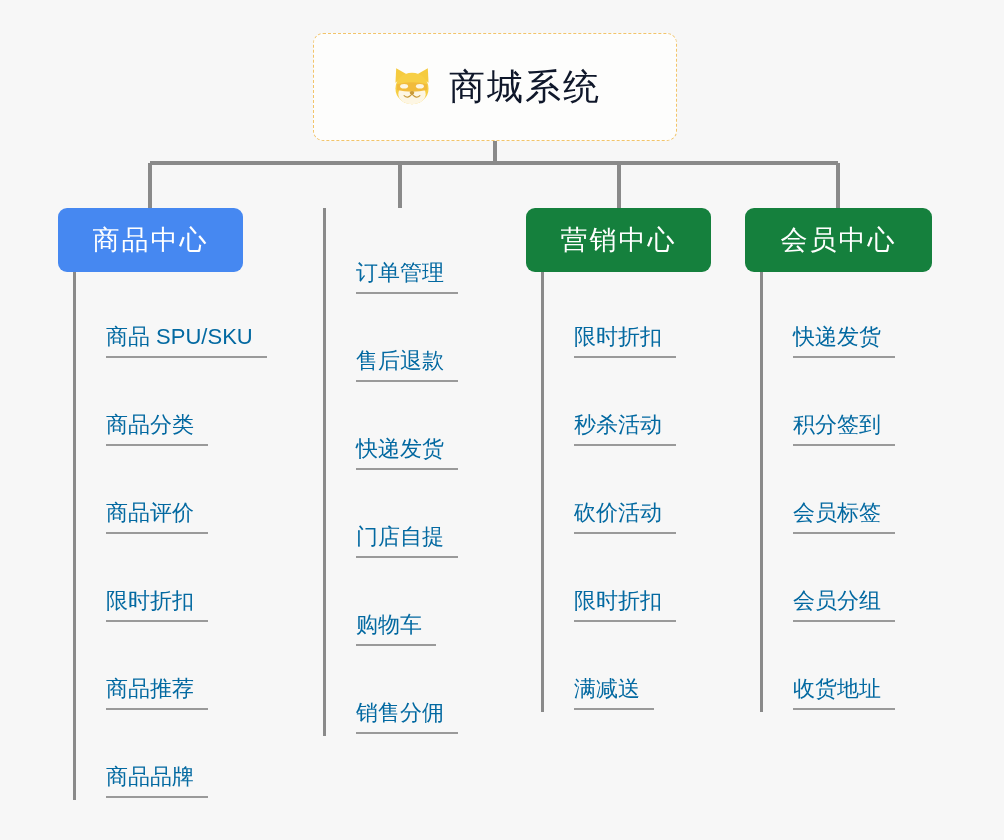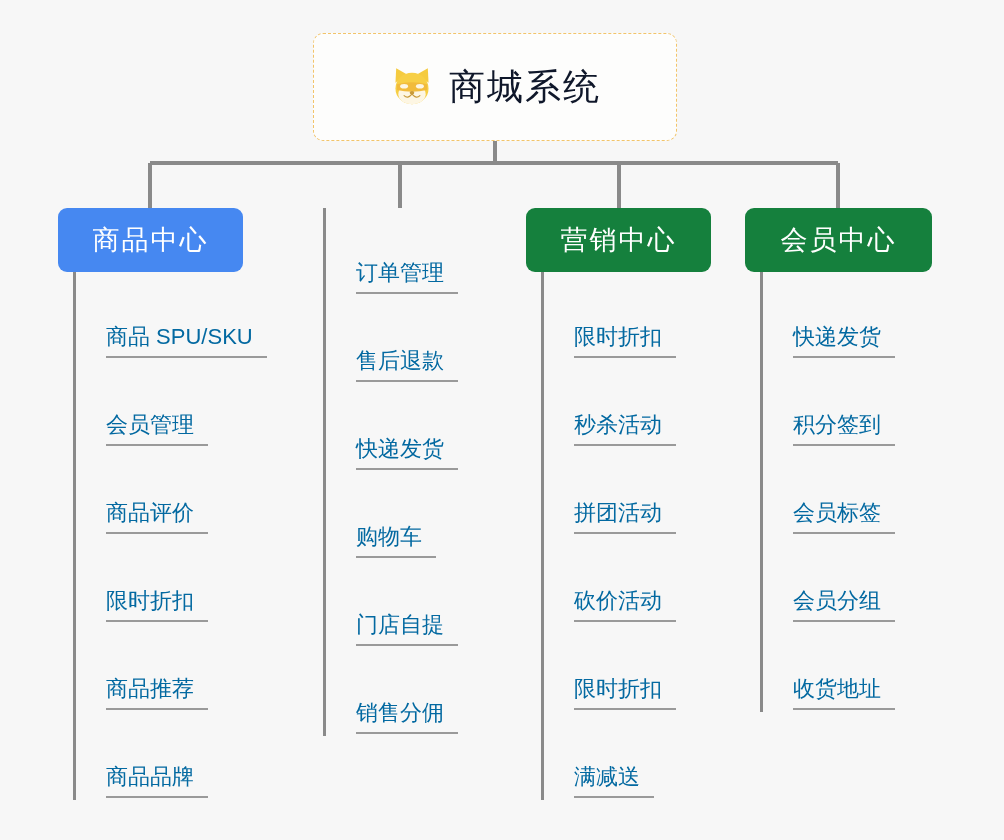--- a/index.html
+++ b/index.html
@@ -159,21 +159,21 @@
 
   <div class="branch" id="branch-0">
     <div class="branch-header">
       <span>商品中心</span>
     </div>
     <div class="branch-body">
       <div class="leaf">
           <span class="leaf-label">商品 SPU/SKU</span>
         </div>
       <div class="leaf">
-          <span class="leaf-label">会员管理</span>
+          <span class="leaf-label">商品分类</span>
         </div>
       <div class="leaf">
           <span class="leaf-label">商品评价</span>
         </div>
       <div class="leaf">
           <span class="leaf-label">限时折扣</span>
         </div>
       <div class="leaf">
           <span class="leaf-label">商品推荐</span>
         </div>
@@ -188,46 +188,43 @@
       <div class="leaf">
           <span class="leaf-label">订单管理</span>
         </div>
       <div class="leaf">
           <span class="leaf-label">售后退款</span>
         </div>
       <div class="leaf">
           <span class="leaf-label">快递发货</span>
         </div>
       <div class="leaf">
+          <span class="leaf-label">门店自提</span>
+        </div>
+      <div class="leaf">
           <span class="leaf-label">购物车</span>
-        </div>
-      <div class="leaf">
-          <span class="leaf-label">门店自提</span>
         </div>
       <div class="leaf">
           <span class="leaf-label">销售分佣</span>
         </div>
     </div>
   </div>
 
   <div class="branch" id="branch-2">
     <div class="branch-header">
       <span>营销中心</span>
     </div>
     <div class="branch-body">
       <div class="leaf">
           <span class="leaf-label">限时折扣</span>
         </div>
       <div class="leaf">
           <span class="leaf-label">秒杀活动</span>
         </div>
       <div class="leaf">
-          <span class="leaf-label">拼团活动</span>
-        </div>
-      <div class="leaf">
           <span class="leaf-label">砍价活动</span>
         </div>
       <div class="leaf">
           <span class="leaf-label">限时折扣</span>
         </div>
       <div class="leaf">
           <span class="leaf-label">满减送</span>
         </div>
     </div>
   </div>

